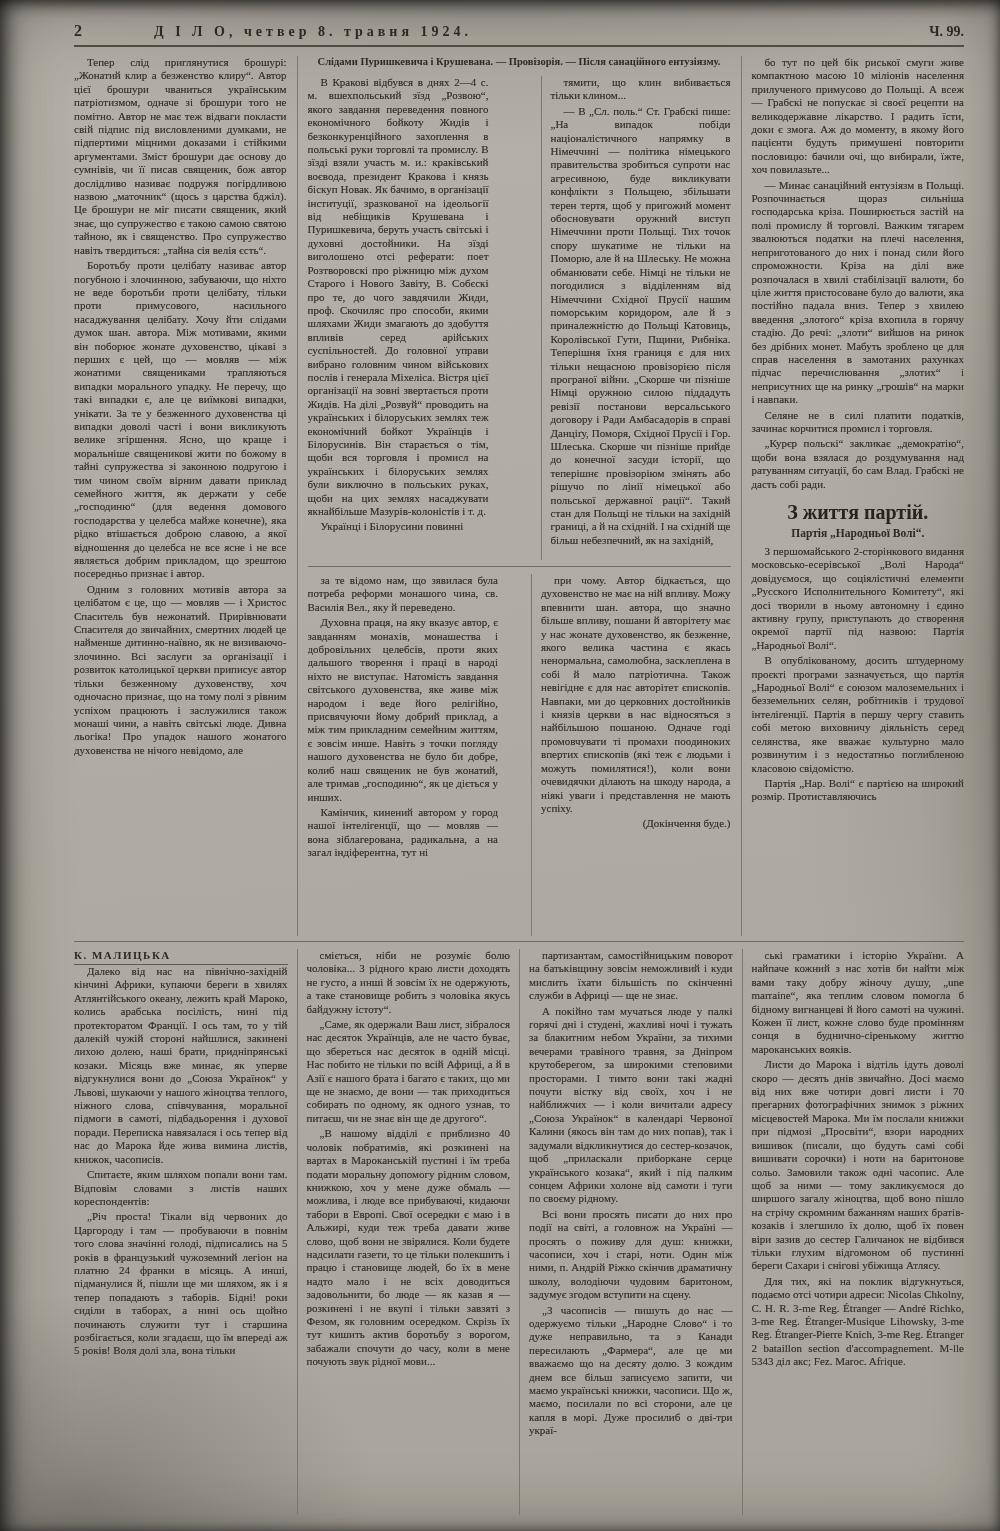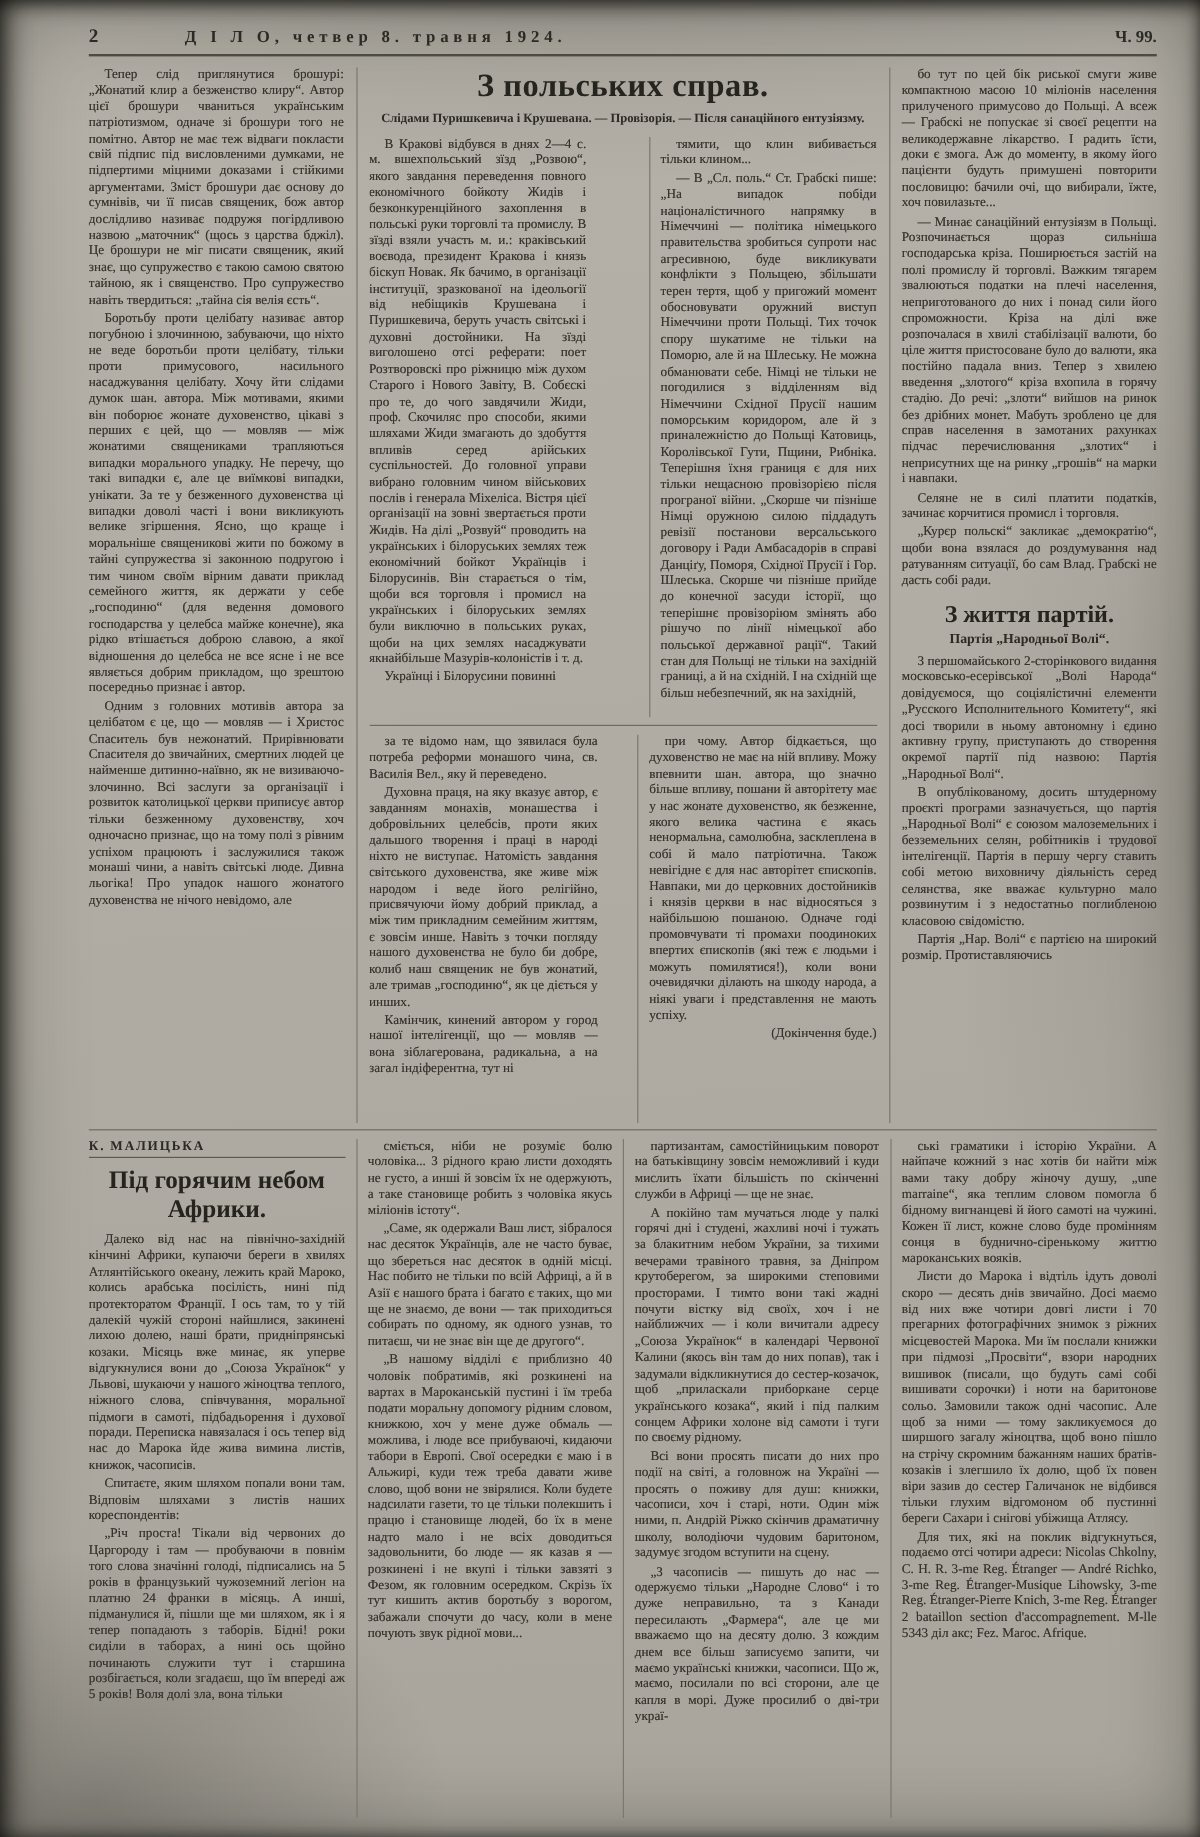--- a/index.html
+++ b/index.html
@@ -76,21 +76,20 @@
 
       <div class="colA">
         <div>
             <p class="para">Тепер слід приглянутися брошурі: „Жонатий клир а безженство клиру“. Автор цієї брошури чваниться українським патріотизмом, одначе зі брошури того не помітно. Автор не має теж відваги покласти свій підпис під висловленими думками, не підпертими міцними доказами і стійкими аргументами. Зміст брошури дає основу до сумнівів, чи її писав священик, бож автор дослідливо називає подружя погірдливою назвою „маточник“ (щось з царства бджіл). Це брошури не міг писати священик, який знає, що супружество є такою самою святою тайною, як і священство. Про супружество навіть твердиться: „тайна сія велія єсть“.</p>
             <p class="para">Боротьбу проти целібату називає автор погубною і злочинною, забуваючи, що ніхто не веде боротьби проти целібату, тільки проти примусового, насильного насаджування целібату. Хочу йти слідами думок шан. автора. Між мотивами, якими він поборює жонате духовенство, цікаві з перших є цей, що — мовляв — між жонатими священиками трапляються випадки морального упадку. Не перечу, що такі випадки є, але це виїмкові випадки, унікати. За те у безженного духовенства ці випадки доволі часті і вони викликують велике згіршення. Ясно, що краще і моральніше священикові жити по божому в тайні супружества зі законною подругою і тим чином своїм вірним давати приклад семейного життя, як держати у себе „господиню“ (для ведення домового господарства у целебса майже конечне), яка рідко втішається доброю славою, а якої відношення до целебса не все ясне і не все являється добрим прикладом, що зрештою посередньо признає і автор.</p>
             <p class="para">Одним з головних мотивів автора за целібатом є це, що — мовляв — і Христос Спаситель був нежонатий. Прирівнювати Спасителя до звичайних, смертних людей це найменше дитинно-наївно, як не визиваючо-злочинно. Всі заслуги за організації і розвиток католицької церкви приписує автор тільки безженному духовенству, хоч одночасно признає, що на тому полі з рівним успіхом працюють і заслужилися також монаші чини, а навіть світські люде. Дивна льогіка! Про упадок нашого жонатого духовенства не нічого невідомо, але</p>
           </div>
       </div>
 
       <div class="polish">
-        <h1 class="art-title">З польських справ.</h1>
         <div class="art-subtitle">Слідами Пуришкевича і Крушевана. — Провізорія. — Після санаційного ентузіязму.</div>
         <div class="twocol first">
           <div class="subcol">
               <p class="para">В Кракові відбувся в днях 2—4 с. м. вшехпольський зїзд „Розвою“, якого завдання переведення повного економічного бойкоту Жидів і безконкуренційного захоплення в польські руки торговлі та промислу. В зїзді взяли участь м. и.: краківський воєвода, президент Кракова і князь біскуп Новак. Як бачимо, в організації інституції, зразкованої на ідеольогії від небіщиків Крушевана і Пуришкевича, беруть участь світські і духовні достойники. На зїзді виголошено отсі реферати: поет Розтворовскі про ріжницю між духом Старого і Нового Завіту, В. Собєскі про те, до чого завдячили Жиди, проф. Скочиляс про способи, якими шляхами Жиди змагають до здобуття впливів серед арійських суспільностей. До головної управи вибрано головним чином військових послів і генерала Міхеліса. Вістря цієї організації на зовні звертається проти Жидів. На ділі „Розвуй“ проводить на українських і білоруських землях теж економічний бойкот Українців і Білорусинів. Він старається о тім, щоби вся торговля і промисл на українських і білоруських землях були виключно в польських руках, щоби на цих землях насаджувати якнайбільше Мазурів-колоністів і т. д.</p>
               <p class="para">Українці і Білорусини повинні</p>
             </div>
           <div class="subcol right">
               <p class="para">тямити, що клин вибивається тільки клином...</p>
               <p class="para">— В „Сл. поль.“ Ст. Грабскі пише: „На випадок побіди націоналістичного напрямку в Німеччині — політика німецького правительства зробиться супроти нас агресивною, буде викликувати конфлікти з Польщею, збільшати терен тертя, щоб у пригожий момент обосновувати оружний виступ Німеччини проти Польщі. Тих точок спору шукатиме не тільки на Поморю, але й на Шлеську. Не можна обманювати себе. Німці не тільки не погодилися з відділенням від Німеччини Східної Прусії нашим поморським коридором, але й з приналежністю до Польщі Катовиць, Королівської Гути, Пщини, Рибніка. Теперішня їхня границя є для них тільки нещасною провізорією після програної війни. „Скорше чи пізніше Німці оружною силою піддадуть ревізії постанови версальського договору і Ради Амбасадорів в справі Данціґу, Поморя, Східної Прусії і Гор. Шлеська. Скорше чи пізніше прийде до конечної засуди історії, що теперішнє провізоріюм змінять або рішучо по лінії німецької або польської державної рації“. Такий стан для Польщі не тільки на західній границі, а й на східній. І на східній ще більш небезпечний, як на західній,</p>
             </div>
@@ -127,29 +126,28 @@
           </div>
       </div>
 
     </div>
 
     <div class="section-rule"></div>
 
     <div class="bottom-region">
       <div class="bcol">
         <div class="byline-row">К. МАЛИЦЬКА</div>
-        <h2 class="africa-title">Під горячим небом Африки.</h2>
         <div>
             <p class="para">Далеко від нас на північно-західній кінчині Африки, купаючи береги в хвилях Атлянтійського океану, лежить край Мароко, колись арабська посілість, нині під протекторатом Франції. І ось там, то у тій далекій чужій стороні найшлися, закинені лихою долею, наші брати, придніпрянські козаки. Місяць вже минає, як уперве відгукнулися вони до „Союза Українок“ у Львові, шукаючи у нашого жіноцтва теплого, ніжного слова, співчування, моральної підмоги в самоті, підбадьорення і духової поради. Переписка навязалася і ось тепер від нас до Марока йде жива вимина листів, книжок, часописів.</p>
-            <p class="para">Спитаєте, яким шляхом попали вони там. Відповім шляхами з листів наших кореспондентів:</p>
+            <p class="para">Спитаєте, яким шляхом попали вони там. Відповім словами з листів наших кореспондентів:</p>
             <p class="para">„Річ проста! Тікали від червоних до Царгороду і там — пробуваючи в повнім того слова значінні голоді, підписались на 5 років в французький чужоземний легіон на платню 24 франки в місяць. А инші, підманулися й, пішли ще ми шляхом, як і я тепер попадають з таборів. Бідні! роки сиділи в таборах, а нині ось щойно починають служити тут і старшина розбігається, коли згадаєш, що їм впереді аж 5 років! Воля долі зла, вона тільки</p>
           </div>
       </div>
       <div class="bcol">
-          <p class="para">сміється, ніби не розуміє болю чоловіка... З рідного краю листи доходять не густо, а инші й зовсім їх не одержують, а таке становище робить з чоловіка якусь міліонів істоту“.</p>
+          <p class="para">сміється, ніби не розуміє болю чоловіка... З рідного краю листи доходять не густо, а инші й зовсім їх не одержують, а таке становище робить з чоловіка якусь байдужну істоту“.</p>
           <p class="para">„Саме, як одержали Ваш лист, зібралося нас десяток Українців, але не часто буває, що збереться нас десяток в одній місці. Нас побито не тільки по всій Африці, а й в Азії є нашого брата і багато є таких, що ми ще не знаємо, де вони — так приходиться собирать по одному, як одного узнав, то питаєш, чи не знає він ще де другого“.</p>
           <p class="para">„В нашому відділі є приблизно 40 чоловік побратимів, які розкинені на вартах в Мароканській пустині і їм треба подати моральну допомогу рідним словом, книжкою, хоч у мене дуже обмаль — можлива, і люде все прибуваючі, кидаючи табори в Европі. Свої осередки є маю і в Альжирі, куди теж треба давати живе слово, щоб вони не звірялися. Коли будете надсилати газети, то це тільки полекшить і працю і становище людей, бо їх в мене надто мало і не всіх доводиться задовольнити, бо люде — як казав я — розкинені і не вкупі і тільки завзяті з Фезом, як головним осередком. Скрізь їх тут кишить актив боротьбу з ворогом, забажали спочути до часу, коли в мене почують звук рідної мови...</p>
         </div>
       <div class="bcol">
           <p class="para">партизантам, самостійницьким поворот на батьківщину зовсім неможливий і куди мислить їхати більшість по скінченні служби в Африці — ще не знає.</p>
           <p class="para">А покійно там мучаться люде у палкі горячі дні і студені, жахливі ночі і тужать за блакитним небом України, за тихими вечерами травіного травня, за Дніпром крутоберегом, за широкими степовими просторами. І тимто вони такі жадні почути вістку від своїх, хоч і не найближчих — і коли вичитали адресу „Союза Українок“ в календарі Червоної Калини (якось він там до них попав), так і задумали відкликнутися до сестер-козачок, щоб „приласкали приборкане серце українського козака“, який і під палким сонцем Африки холоне від самоти і туги по своєму рідному.</p>
           <p class="para">Всі вони просять писати до них про події на світі, а головнож на Україні — просять о поживу для душ: книжки, часописи, хоч і старі, ноти. Один між ними, п. Андрій Ріжко скінчив драматичну школу, володіючи чудовим баритоном, задумує згодом вступити на сцену.</p>
           <p class="para">„З часописів — пишуть до нас — одержуємо тільки „Народне Слово“ і то дуже неправильно, та з Канади пересилають „Фармера“, але це ми вважаємо що на десяту долю. З кождим днем все більш записуємо запити, чи маємо українські книжки, часописи. Що ж, маємо, посилали по всі сторони, але це капля в морі. Дуже просилиб о дві-три украї-</p>
         </div>
       <div class="bcol">

